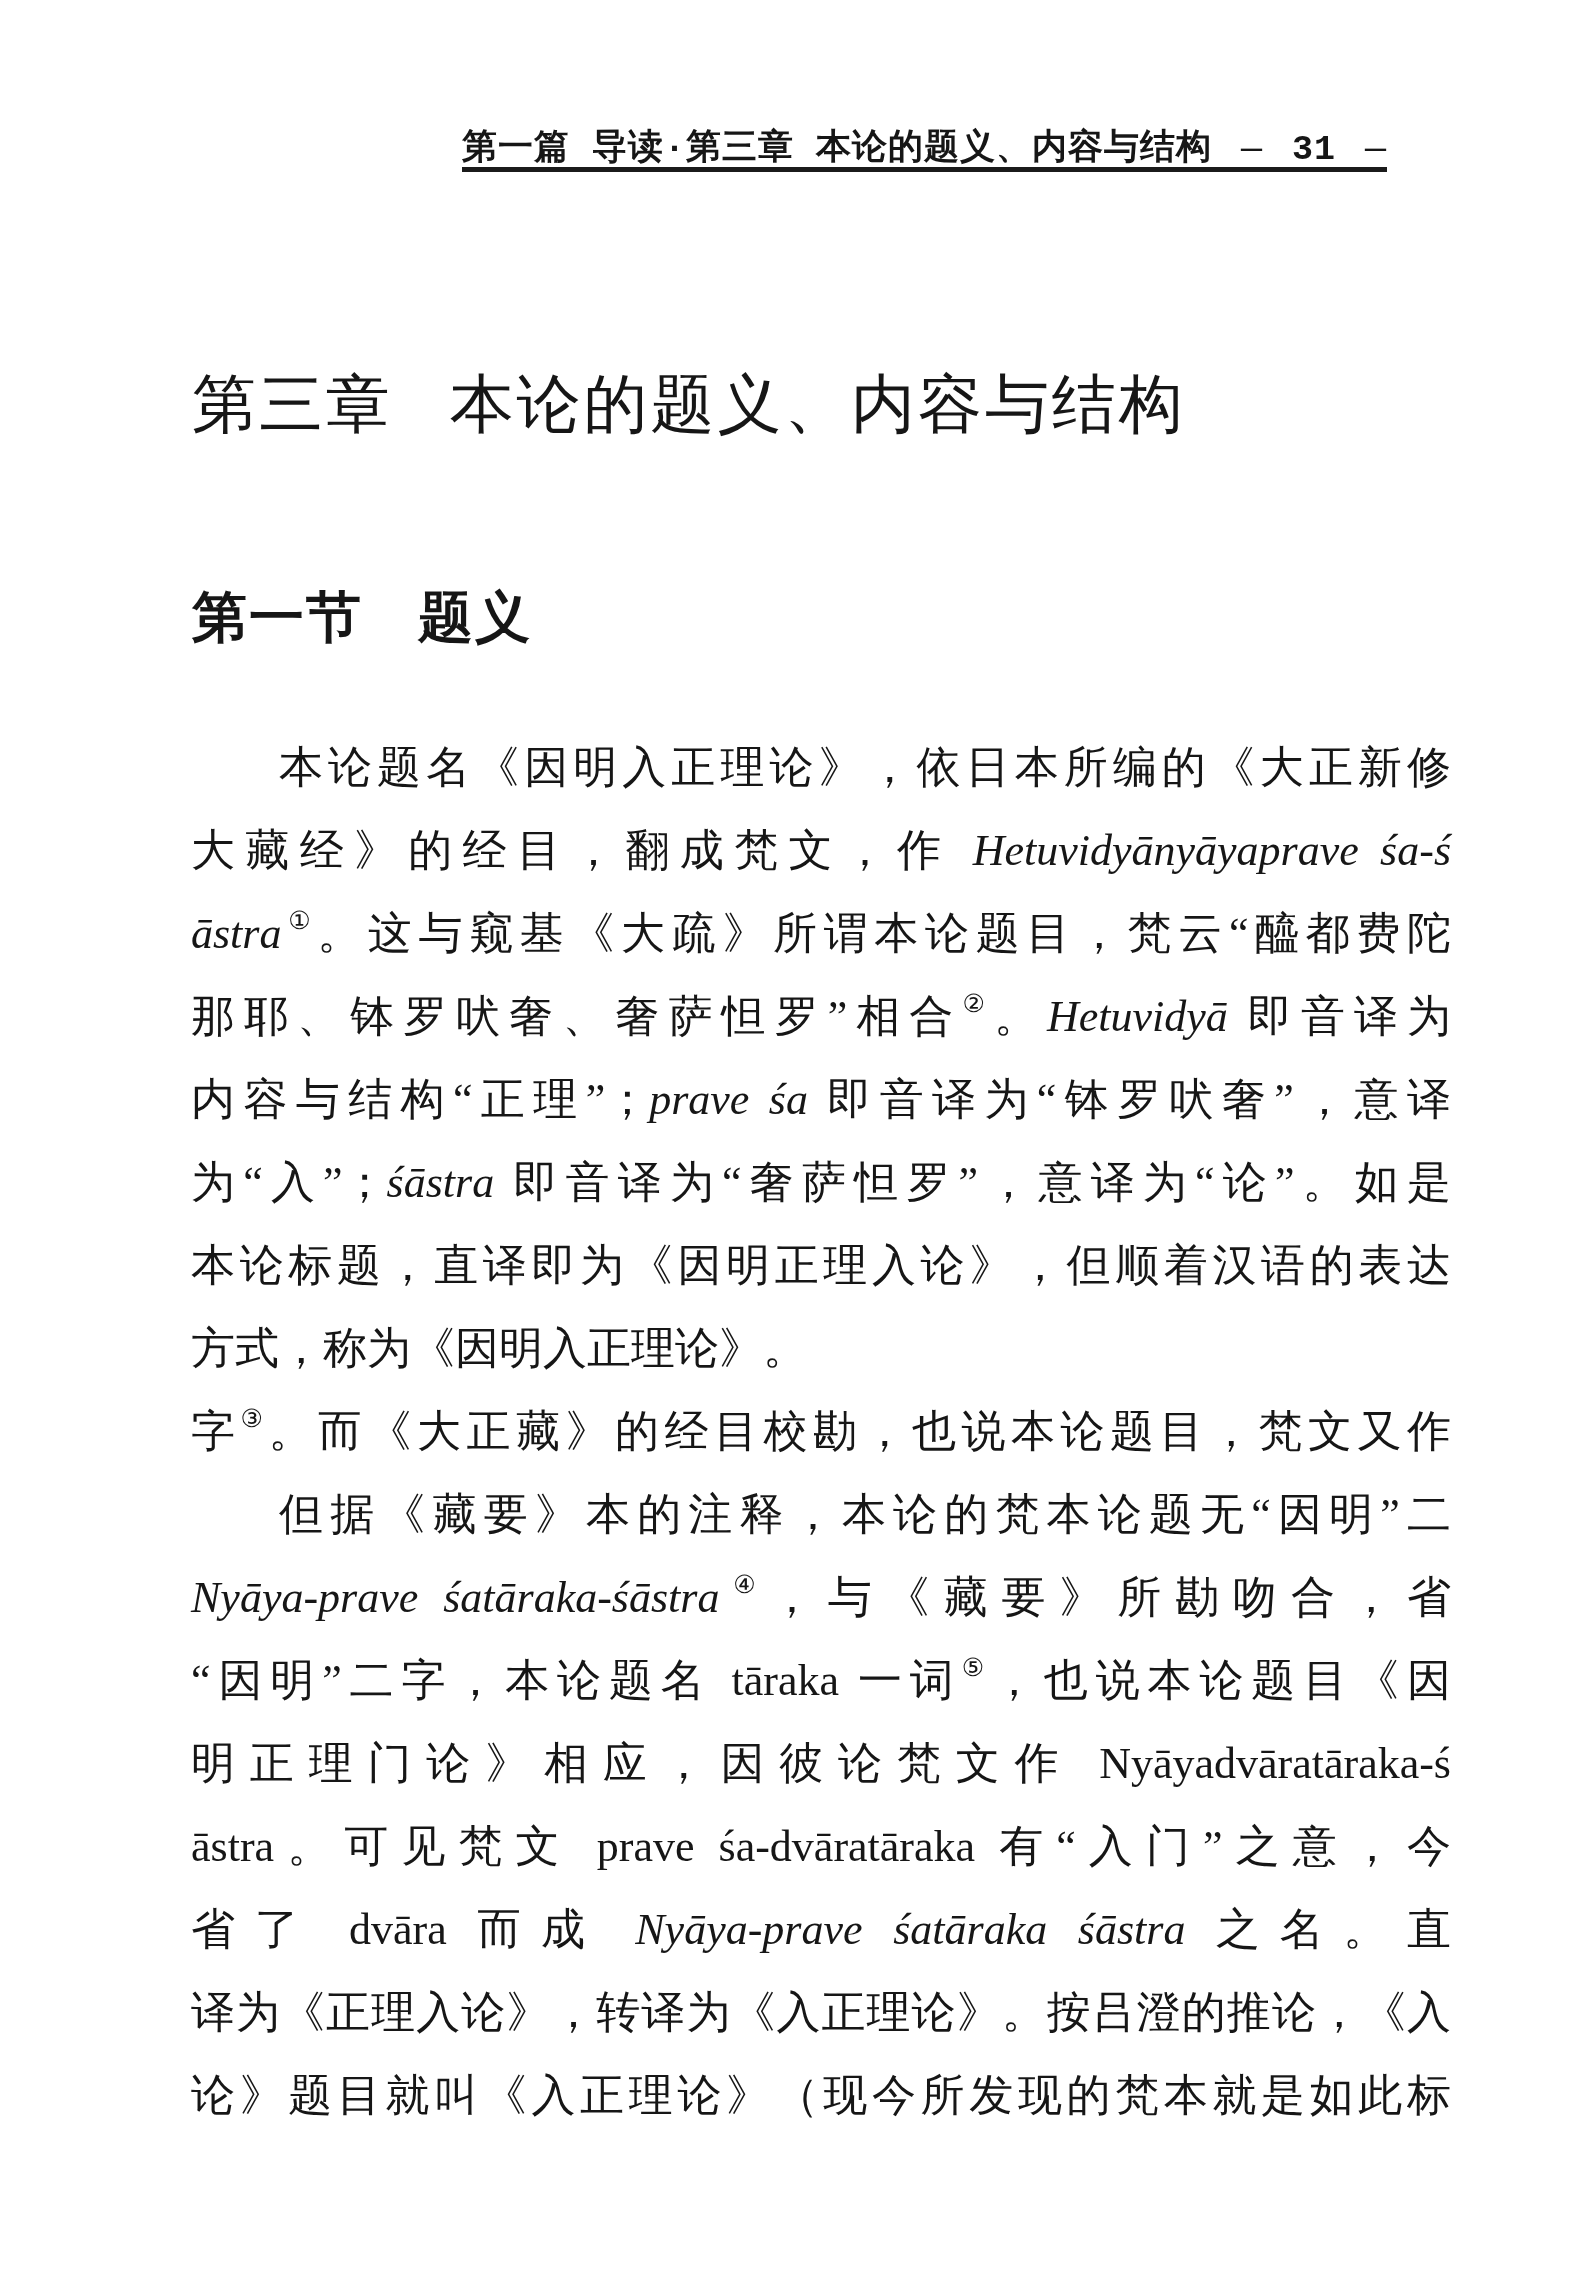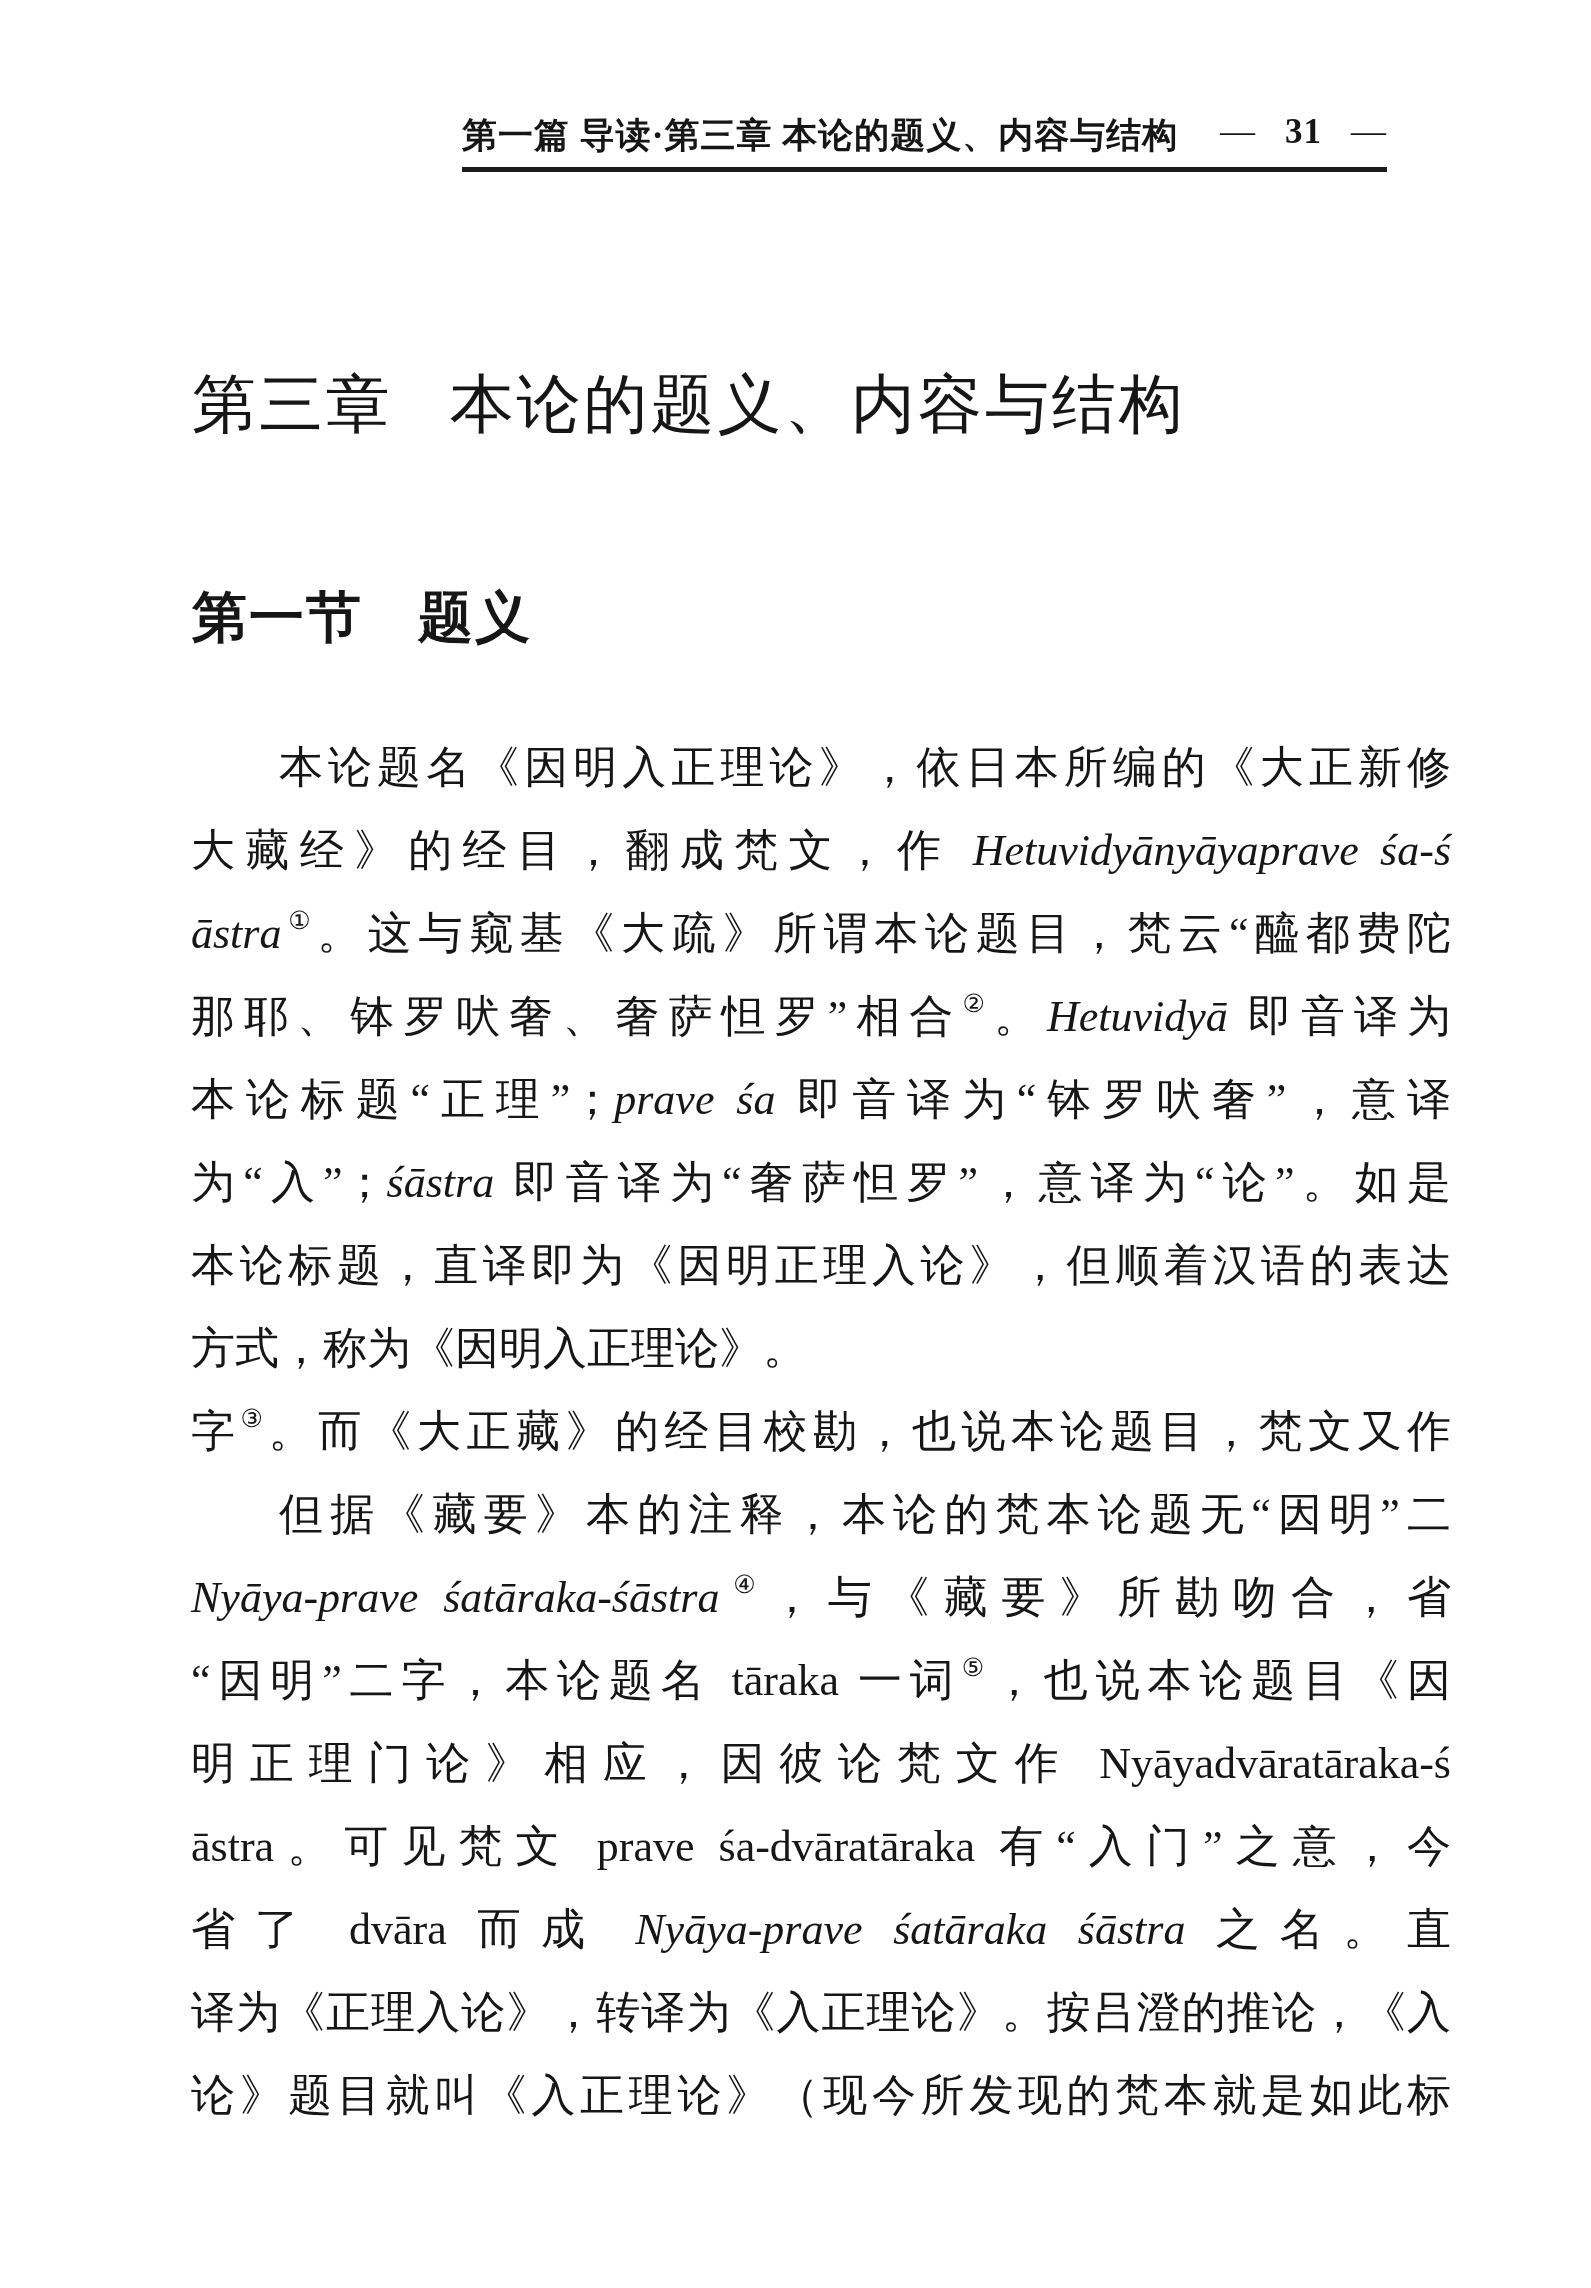--- a/index.html
+++ b/index.html
@@ -10,29 +10,30 @@
     background: #ffffff;
     color: #161616;
     font-family: "Liberation Serif", "DejaVu Serif", serif;
     overflow: hidden;
   }
 
   
   .running-header {
     position: absolute;
     left: 462px;
-    top: 112px;
+    top: 123px;
     width: 925px;
     display: flex;
     justify-content: space-between;
-    align-items: flex-start;
+    align-items: flex-end;
     font-size: 35px;
     font-weight: bold;
     white-space: nowrap;
     letter-spacing: 1px;
+    font-family: Liberation Mono, monospace;
   }
   .rh-page { display: inline-flex; align-items: baseline; gap: 29px; font-weight: bold; }
   .rh-dash { font-weight: normal; }
   .header-rule {
     position: absolute;
     left: 462px;
     top: 167px;
     width: 925px;
     height: 4.9px;
     background: #1b1b1b;
@@ -103,21 +104,21 @@
 
   <h1 class="chapter-title"><span>第三章</span><span class="t-gap">本论的题义、内容与结构</span></h1>
 
   <h2 class="section-title"><span>第一节</span><span class="t-gap">题义</span></h2>
 
   <div class="body-text">
       <div class="line indent"><span>本论题名《因明入正理论》，依日本所编的《大正新修</span></div>
       <div class="line"><span>大藏经》的经目，翻成梵文，作 </span><span class="it">Hetuvidyānyāyaprave śa-ś</span></div>
       <div class="line"><span class="it">āstra</span><span class="sup">①</span><span>。这与窥基《大疏》所谓本论题目，梵云“醯都费陀</span></div>
       <div class="line"><span>那耶、钵罗吠奢、奢萨怛罗”相合</span><span class="sup">②</span><span>。</span><span class="it">Hetuvidyā</span><span> 即音译为</span></div>
-      <div class="line"><span>本论标题“正理”；</span><span class="it">prave śa</span><span> 即音译为“钵罗吠奢”，意译</span></div>
+      <div class="line"><span>内容与结构“正理”；</span><span class="it">prave śa</span><span> 即音译为“钵罗吠奢”，意译</span></div>
       <div class="line"><span>为“入”；</span><span class="it">śāstra</span><span> 即音译为“奢萨怛罗”，意译为“论”。如是</span></div>
       <div class="line"><span>本论标题，直译即为《因明正理入论》，但顺着汉语的表达</span></div>
       <div class="line flush"><span>方式，称为《因明入正理论》。</span></div>
       <div class="line"><span>字</span><span class="sup">③</span><span>。而《大正藏》的经目校勘，也说本论题目，梵文又作</span></div>
       <div class="line indent"><span>但据《藏要》本的注释，本论的梵本论题无“因明”二</span></div>
       <div class="line"><span class="it">Nyāya-prave śatāraka-śāstra</span><span class="sup">④</span><span>，与《藏要》所勘吻合，省</span></div>
       <div class="line"><span>“因明”二字，本论题名 tāraka 一词</span><span class="sup">⑤</span><span>，也说本论题目《因</span></div>
       <div class="line"><span>明正理门论》相应，因彼论梵文作 Nyāyadvāratāraka-ś</span></div>
       <div class="line"><span>āstra。可见梵文 prave śa-dvāratāraka 有“入门”之意，今</span></div>
       <div class="line"><span>省了 dvāra 而成 </span><span class="it">Nyāya-prave śatāraka śāstra</span><span> 之名。直</span></div>

